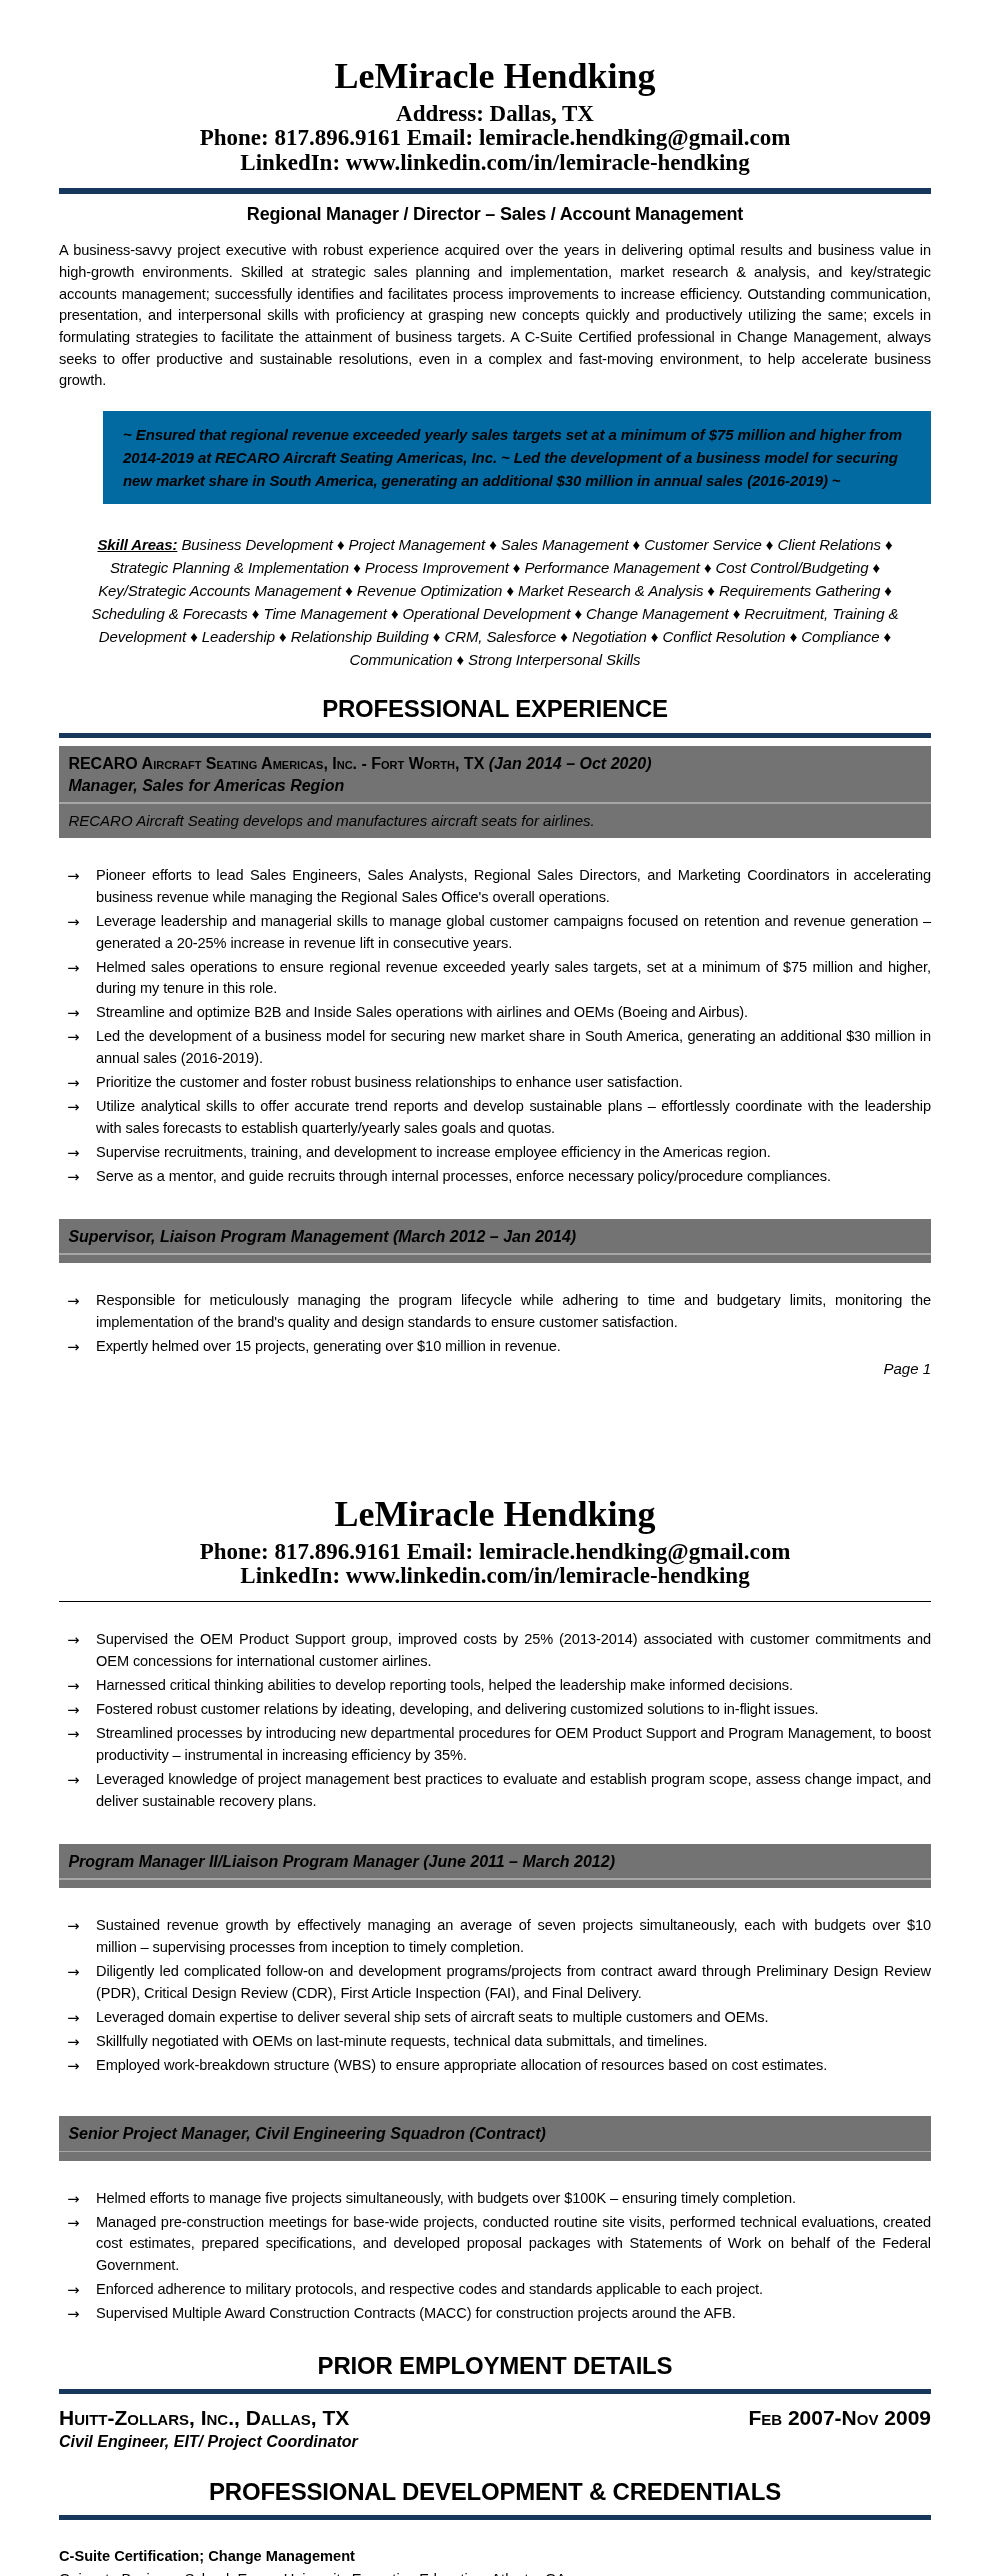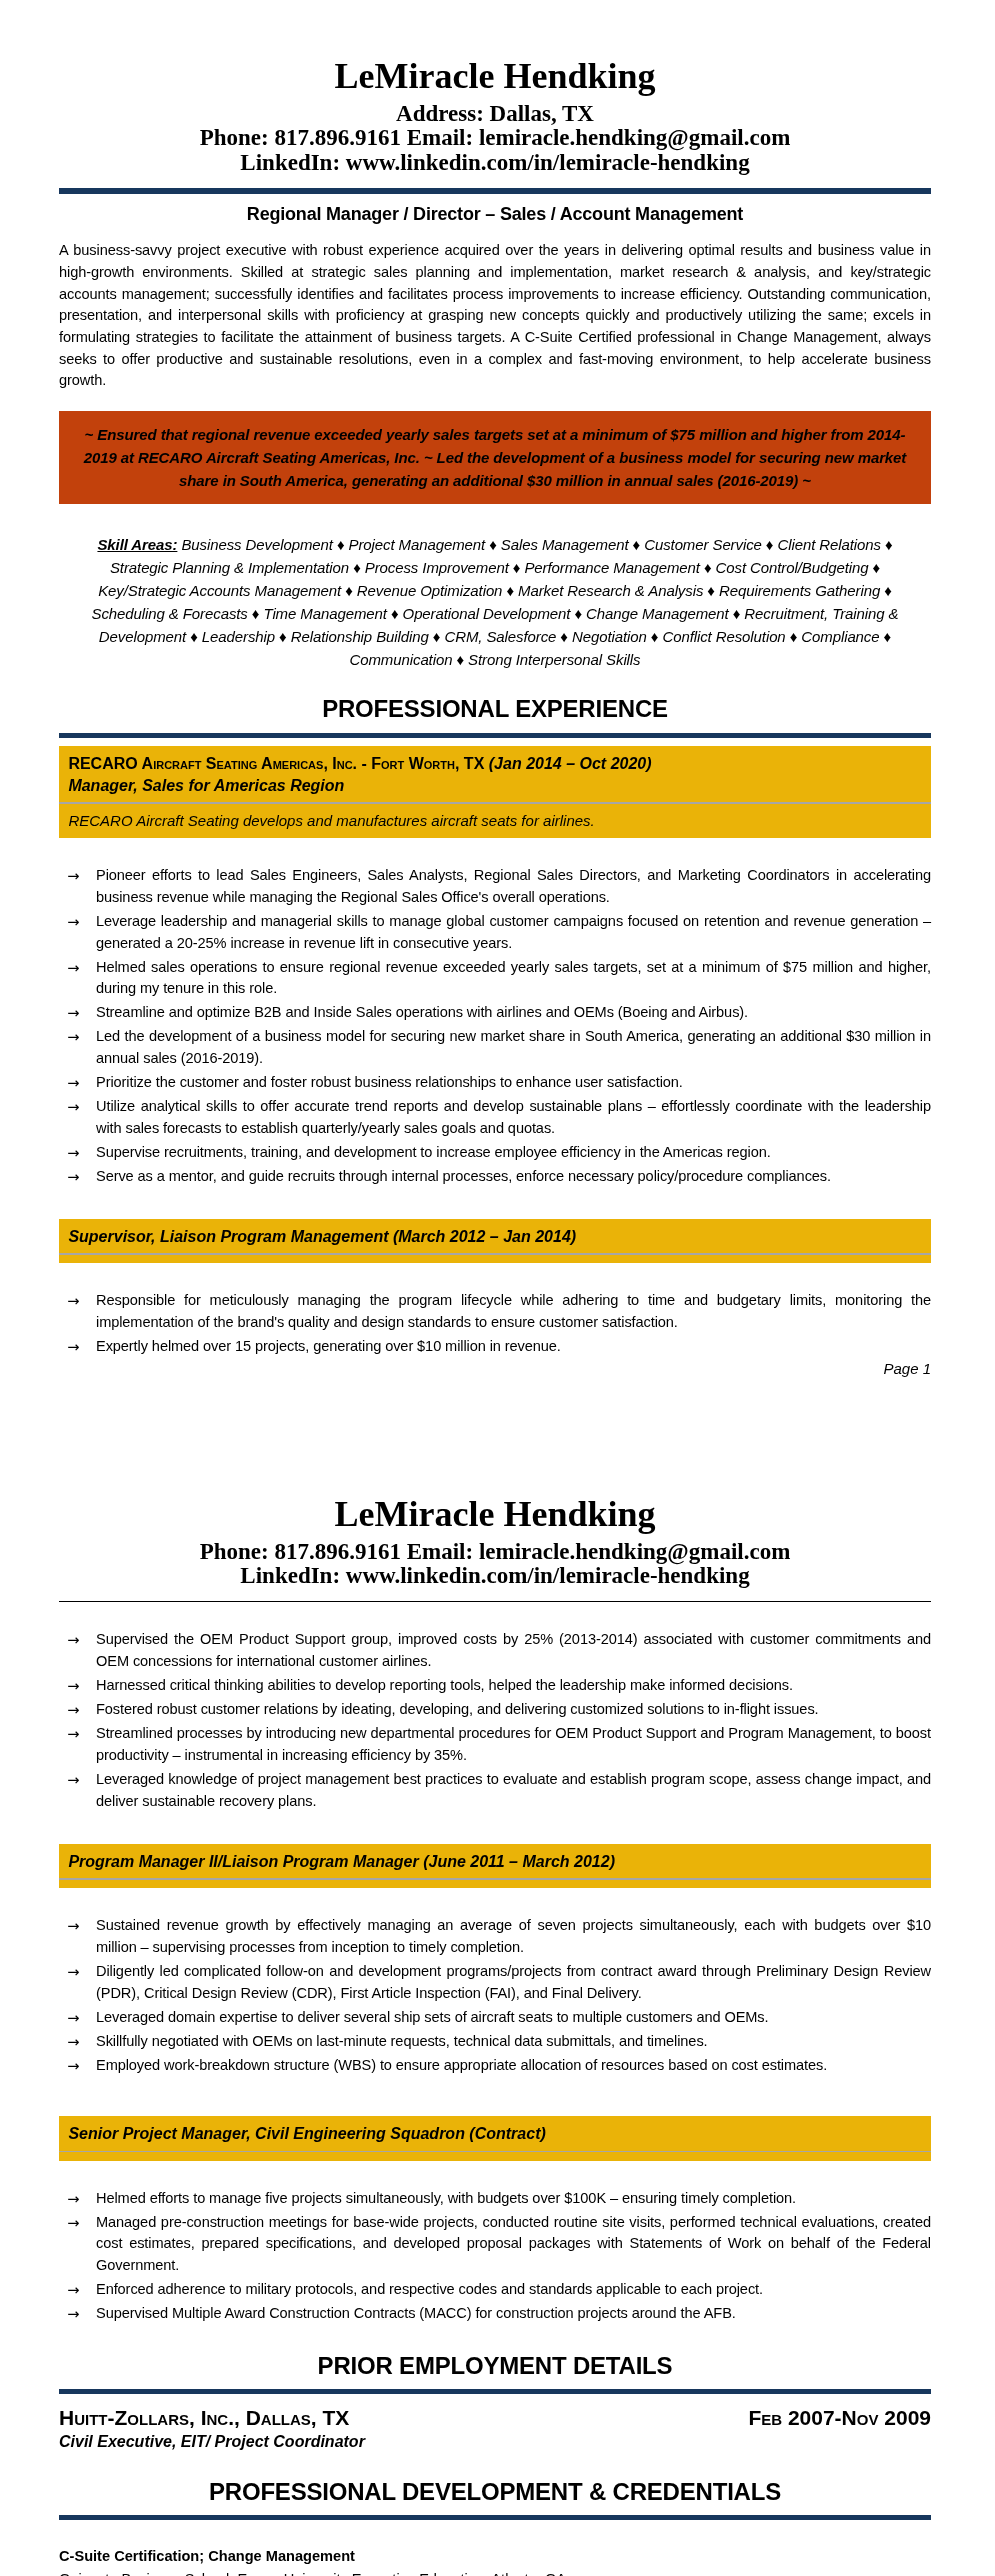--- a/index.html
+++ b/index.html
@@ -17,31 +17,31 @@
   .contact{font-family:"Liberation Serif",serif;font-weight:bold;font-size:23px;
            text-align:center;line-height:24.6px;margin-top:4.7px;}
   .rule-blue{height:5.3px;background:#17375D;border:none;margin:13px 0 0 0;}
   .rule-thin{height:1.8px;background:#000;border:none;margin:11.7px 0 0 0;}
   .headline{font-size:18px;font-weight:bold;text-align:center;margin-top:10.5px;
             letter-spacing:-0.2px;}
 
   
   .bodytext{font-size:14.6px;line-height:21.7px;letter-spacing:-0.1px;}
   .summary{margin-top:15px;text-align:justify;}
-  .highlight-box{background:#c2410c;margin-top:19px;padding:11.7px 20px;
+  .highlight-box{background:#0369a1;margin-top:19px;padding:11.7px 20px;
                  font-weight:bold;font-style:italic;font-size:15px;line-height:23px;
-                 text-align:center;letter-spacing:-0.1px;}
+                 text-align:left;letter-spacing:-0.1px;margin-left:44px;}
   .skills{margin-top:29px;text-align:center;font-style:italic;font-size:15px;
           line-height:23px;letter-spacing:-0.1px;padding:0 23.4px;}
   .section-heading{font-size:24px;font-weight:bold;text-align:center;margin-top:24.6px;
                    letter-spacing:-0.2px;}
   .section-heading + .rule-blue{margin-top:9.4px;}
 
   
-  .job-box{background:#eab308;margin-top:8.2px;}
+  .job-box{background:#737373;margin-top:8.2px;}
   .job-box-head{padding:7px 9.4px 5.9px 9.4px;}
   .job-company-line{font-size:16px;line-height:21.7px;}
   .job-title{font-size:16px;line-height:21.7px;font-weight:bold;font-style:italic;}
   .job-divider{height:1.8px;background:#A6A6A6;}
   .job-desc{padding:7px 9.4px;font-style:italic;font-size:15px;line-height:20px;}
   .job-desc.empty{padding:4.1px 9.4px;}
 
   
   ul.bullets{list-style:none;margin:27px 0 0 0;padding:0;}
   ul.bullets li{position:relative;padding-left:37px;margin-bottom:2.3px;
@@ -187,21 +187,21 @@
     <li><span class="arrow">→</span><span>Supervised Multiple Award Construction Contracts (MACC) for construction projects around the AFB.</span></li>
   </ul>
 
   <div class="section-heading">PRIOR EMPLOYMENT DETAILS</div>
   <div class="rule-blue"></div>
 
   <div class="plain-job-row">
     <span>Huitt-Zollars, Inc., Dallas, TX</span>
     <span>Feb 2007-Nov 2009</span>
   </div>
-  <div class="plain-job-title">Civil Executive, EIT/ Project Coordinator</div>
+  <div class="plain-job-title">Civil Engineer, EIT/ Project Coordinator</div>
 
   <div class="section-heading">PROFESSIONAL DEVELOPMENT &amp; CREDENTIALS</div>
   <div class="rule-blue"></div>
 
   <div class="credential">
     <div class="cred-title">C-Suite Certification; Change Management</div>
     <div class="cred-org">Goizueta Business School, Emory University Executive Education, Atlanta, GA</div>
   </div>
 
 </div>

